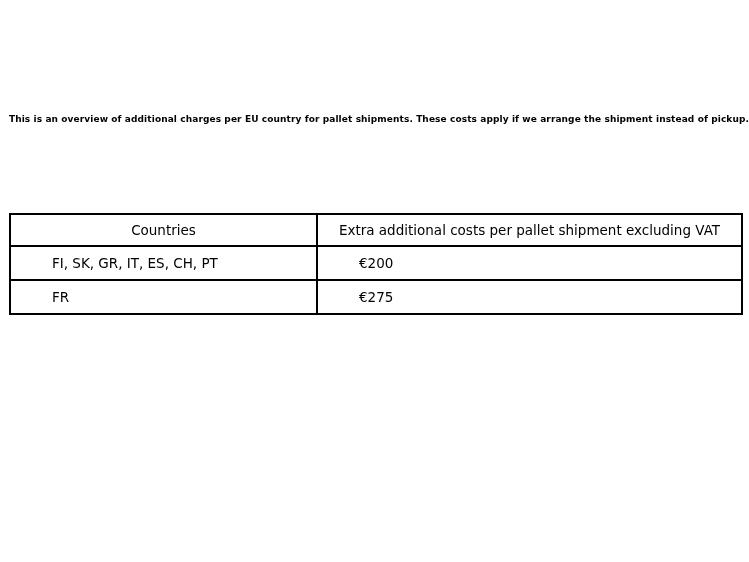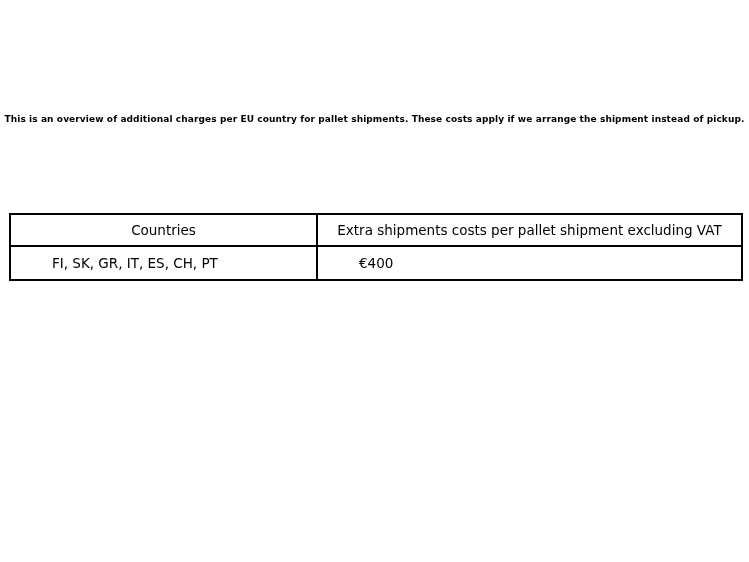--- a/index.html
+++ b/index.html
@@ -13,21 +13,21 @@
     height: 562px;
     font-family: "DejaVu Sans", "Liberation Sans", sans-serif;
     color: #000000;
     overflow: hidden;
   }
   .intro {
     position: absolute;
     top: 103px;
     left: 0;
     width: 749px;
-    text-align: center;
+    text-align: right;
     font-size: 9px;
     font-weight: bold;
     line-height: 14px;
     letter-spacing: 0.1px;
   }
   table.charges {
     position: absolute;
     top: 213px;
     left: 9px;
     width: 732px;
@@ -66,22 +66,26 @@
 <p class="intro">This is an overview of additional charges per EU country for pallet shipments. These costs apply if we arrange the shipment instead of pickup.</p>
 
 <table class="charges">
   <colgroup>
     <col class="col-countries">
     <col class="col-costs">
   </colgroup>
   <thead>
     <tr>
       <th>Countries</th>
-      <th>Extra shipments costs per pallet shipment excluding VAT</th>
+      <th>Extra additional costs per pallet shipment excluding VAT</th>
     </tr>
   </thead>
   <tbody>
     <tr>
       <td class="countries-cell">FI, SK, GR, IT, ES, CH, PT</td>
-      <td class="cost-cell">€400</td>
+      <td class="cost-cell">€200</td>
+    </tr>
+    <tr>
+      <td class="countries-cell">FR</td>
+      <td class="cost-cell">€275</td>
     </tr>
   </tbody>
 </table>
 
 </body></html>

